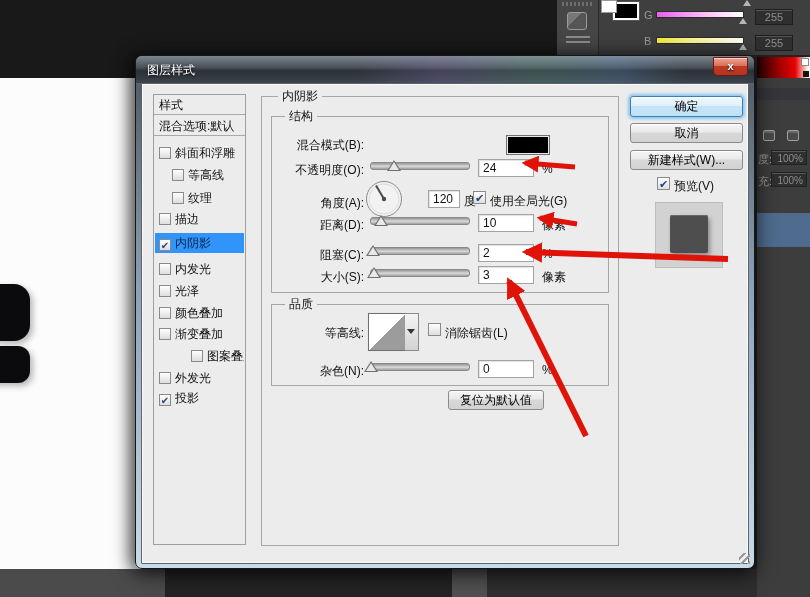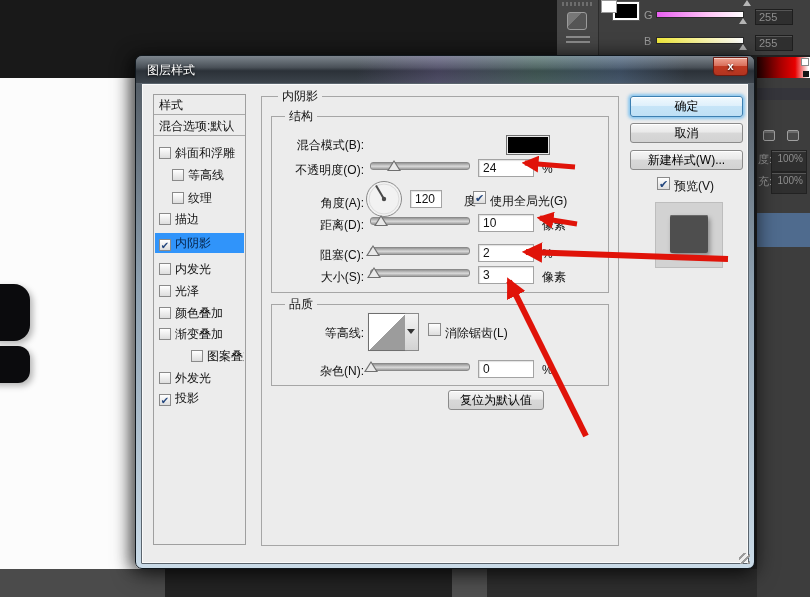--- a/index.html
+++ b/index.html
@@ -23,36 +23,36 @@
   .cubelines{left:9px;top:36px;width:24px;height:10px;
     background:repeating-linear-gradient(180deg,#8b8b8b 0 2px,transparent 2px 5px);}
   .fg-swatch{left:44px;top:0;width:16px;height:13px;background:#fff;border:1px solid #999;z-index:2;}
   .bg-swatch{left:56px;top:2px;width:26px;height:18px;background:#000;border:2px solid #fff;
     outline:1px solid #555;z-index:1;}
   .ch-label{color:#9a9a9a;font-size:11px;}
   .ramp{height:7px;border:1px solid #2a2a2a;}
   .ramp-g{background:linear-gradient(90deg,#e75ff0,#ffc6f7 60%,#ffffff);}
   .ramp-b{background:linear-gradient(90deg,#f4ec3c,#fdf9b4 60%,#ffffff);}
   .val-box{width:38px;height:16px;background:#2f2f2f;border:1px solid #1e1e1e;
-    box-shadow:inset 0 1px 0 #555;color:#8e8e8e;font-size:11px;text-align:left;
+    box-shadow:inset 0 1px 0 #555;color:#8e8e8e;font-size:11px;text-align:center;
     padding:1px 3px;line-height:12px;}
   .sl-thumb{width:0;height:0;border-left:4px solid transparent;border-right:4px solid transparent;
     border-bottom:6px solid #b5b5b5;}
 
   
   .red-ramp{left:757px;top:57px;width:53px;height:21px;
     background:linear-gradient(90deg,#230000,#a80000 45%,#e80000 72%,#ffffff 97%);}
   .red-ramp .wsq{position:absolute;right:1px;top:1px;width:6px;height:6px;background:#fff;border:1px solid #888;}
   .red-ramp .ksq{position:absolute;right:1px;bottom:1px;width:6px;height:6px;background:#151515;}
   .layers-panel{left:757px;top:78px;width:53px;height:519px;background:#3d3d3d;}
   .lp-band{left:0;top:10px;width:53px;height:12px;background:#35353b;}
   .lp-icon{width:12px;height:11px;border:1px solid #a0a0a0;border-radius:2px;background:#4a4a4a;
     box-shadow:inset 0 2px 0 #6a6a6a;}
   .lp-label{color:#9a9a9a;font-size:11px;}
-  .lp-field{width:36px;height:22px;background:#2f2f2f;border:1px solid #222;
+  .lp-field{width:36px;height:15px;background:#2f2f2f;border:1px solid #222;
     box-shadow:inset 0 1px 0 #575757;color:#8e8e8e;font-size:10px;text-align:right;
     padding:2px 3px;line-height:11px;}
   .lp-selected{left:0;top:135px;width:53px;height:34px;background:#4f6b8e;}
 
   
   .dialog{left:135px;top:55px;width:620px;height:514px;border:1px solid #10171d;border-radius:7px;
     background:linear-gradient(180deg,#70787f 0%,#565f68 6%,#8ea1b1 45%,#cadbe8 100%);
     box-shadow:0 4px 22px rgba(0,0,0,.7), -6px 0 14px rgba(0,0,0,.35);z-index:10;}
   .titlebar{left:0;top:0;width:618px;height:27px;border-radius:6px 6px 0 0;
     background:linear-gradient(180deg,#7d858d 0%,#4a5158 42%,#2b3138 55%,#3c434b 100%);}
@@ -226,21 +226,21 @@
 
     <span class="lbl" style="top:139px;">角度(A):</span>
     <div class="dial" style="left:229px;top:124px;">
       <svg width="38" height="38">
         <circle cx="19" cy="19" r="17.5" fill="#f2f2f2" stroke="#8a8a8a"></circle>
         <circle cx="19" cy="19" r="15" fill="none" stroke="#dcdcdc"></circle>
         <line x1="19" y1="19" x2="11" y2="5.5" stroke="#4a4a4a" stroke-width="2"></line>
         <circle cx="19" cy="19" r="2.2" fill="#4a4a4a"></circle>
       </svg>
     </div>
-    <div class="textbox" style="left:274px;top:134px;width:32px;">120</div>
+    <div class="textbox" style="left:292px;top:134px;width:32px;">120</div>
     <span class="unit" style="left:328px;top:137px;">度</span>
     <div class="checkbox" style="left:337px;top:135px;">✔</div>
     <span class="unit" style="left:354px;top:137px;">使用全局光(G)</span>
 
     <span class="lbl" style="top:161px;">距离(D):</span>
     <div class="slider" style="left:234px;top:157px;">
       <div class="track"></div>
       <div class="thumb" style="left: 11%;"></div>
     </div>
     <div class="textbox" style="left:342px;top:158px;width:56px;">10</div>

